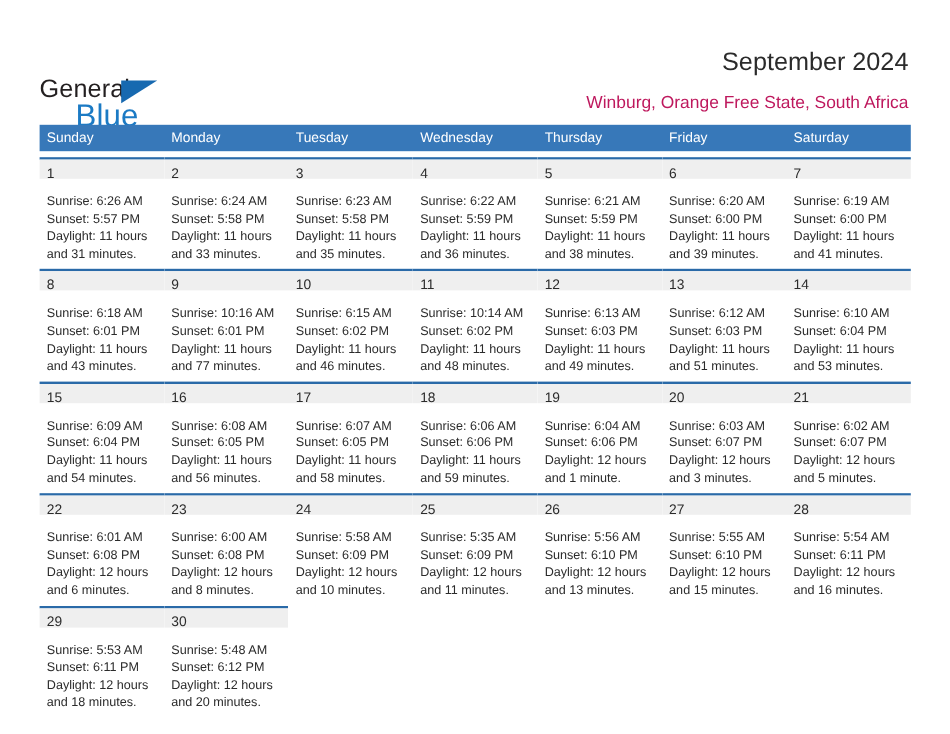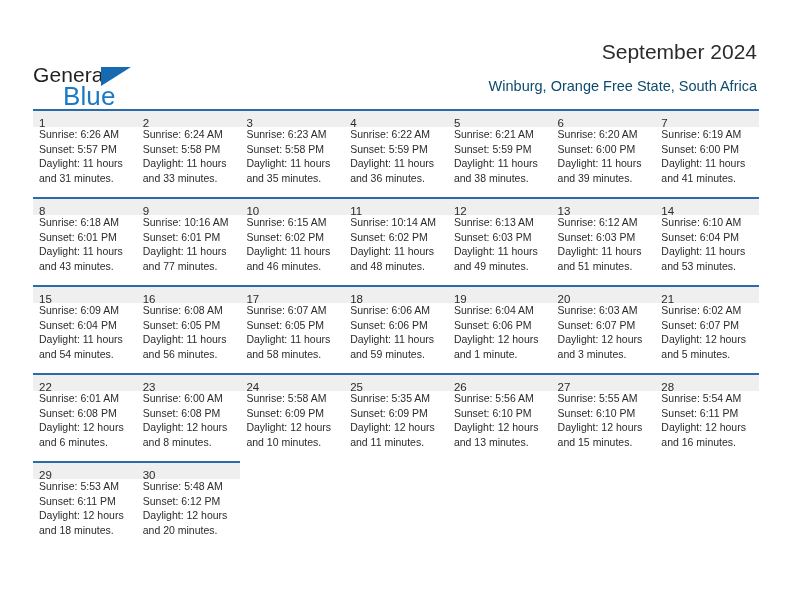--- a/index.html
+++ b/index.html
@@ -72,21 +72,21 @@
     color: #2b2b2b;
     line-height: 31px;
     text-align: right;
     white-space: nowrap;
   }
   .subtitle {
     position: absolute;
     right: 35px;
     top: 78px;
     font-size: 14.5px;
-    color: #0c4a6e;
+    color: #be185d;
     line-height: 17px;
     text-align: right;
     white-space: nowrap;
   }
 
   
   .calendar {
     position: absolute;
     left: 33px;
     top: 104px;
@@ -129,21 +129,21 @@
     height: 16px;
     padding: 2px 0 1px 6px;
     box-sizing: border-box;
   }
   .day-num {
     font-size: 11.5px;
     color: #2b2b2b;
     line-height: 13px;
   }
   .day-lines {
-    padding: 0 4px 0 6px;
+    padding: 12px 4px 0 6px;
   }
   .day-line {
     font-size: 10.5px;
     color: #2b2b2b;
     line-height: 14.6px;
     white-space: nowrap;
   }
 </style>
 </head>
 <body>
@@ -158,20 +158,29 @@
       <span class="logo-blue">Blue</span>
     </div>
 
     <div class="title">September 2024</div>
     <div class="subtitle">Winburg, Orange Free State, South Africa</div>
 
   </div>
 
   <div class="calendar">
 
+    <div class="weekdays">
+      <div class="weekday">Sunday</div>
+      <div class="weekday">Monday</div>
+      <div class="weekday">Tuesday</div>
+      <div class="weekday">Wednesday</div>
+      <div class="weekday">Thursday</div>
+      <div class="weekday">Friday</div>
+      <div class="weekday">Saturday</div>
+    </div>
 
     <div class="week">
       <div class="day">
         <div class="day-num-band"><span class="day-num">1</span></div>
         <div class="day-lines">
           <div class="day-line">Sunrise: 6:26 AM</div>
           <div class="day-line">Sunset: 5:57 PM</div>
           <div class="day-line">Daylight: 11 hours</div>
           <div class="day-line">and 31 minutes.</div>
         </div>

